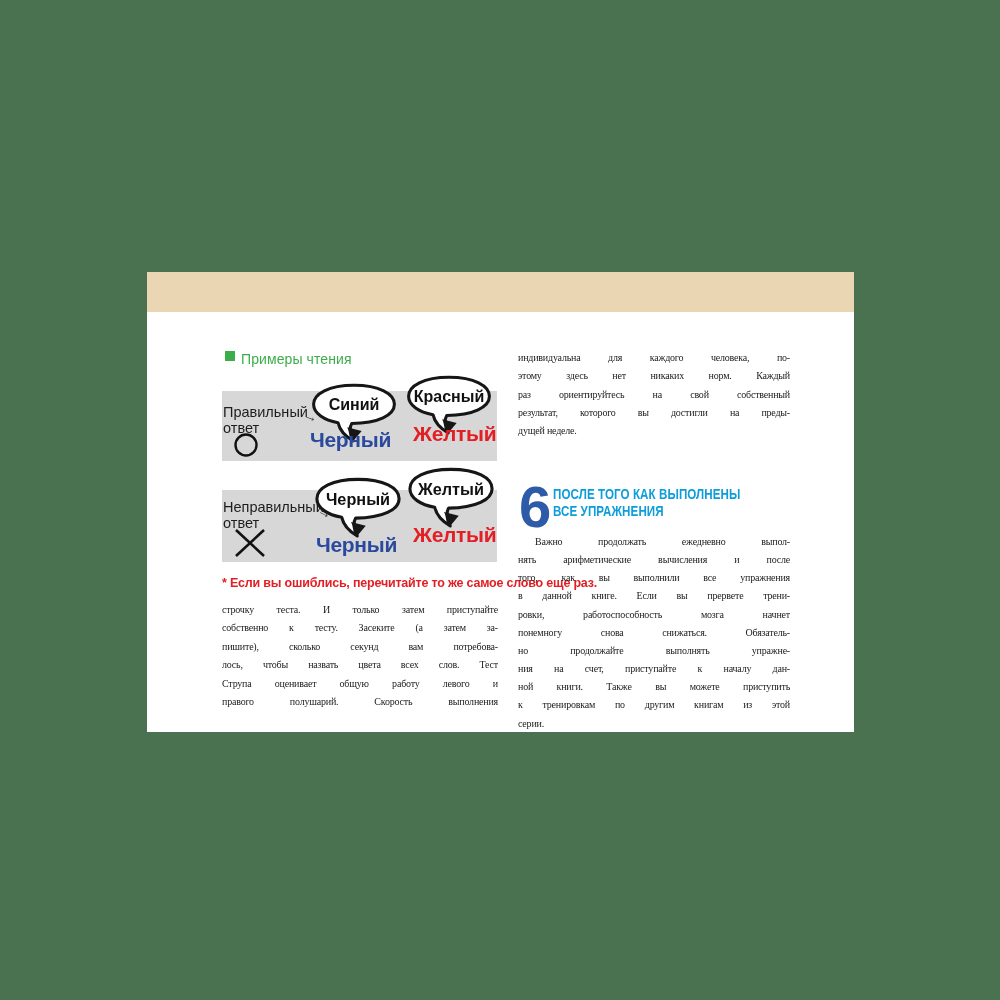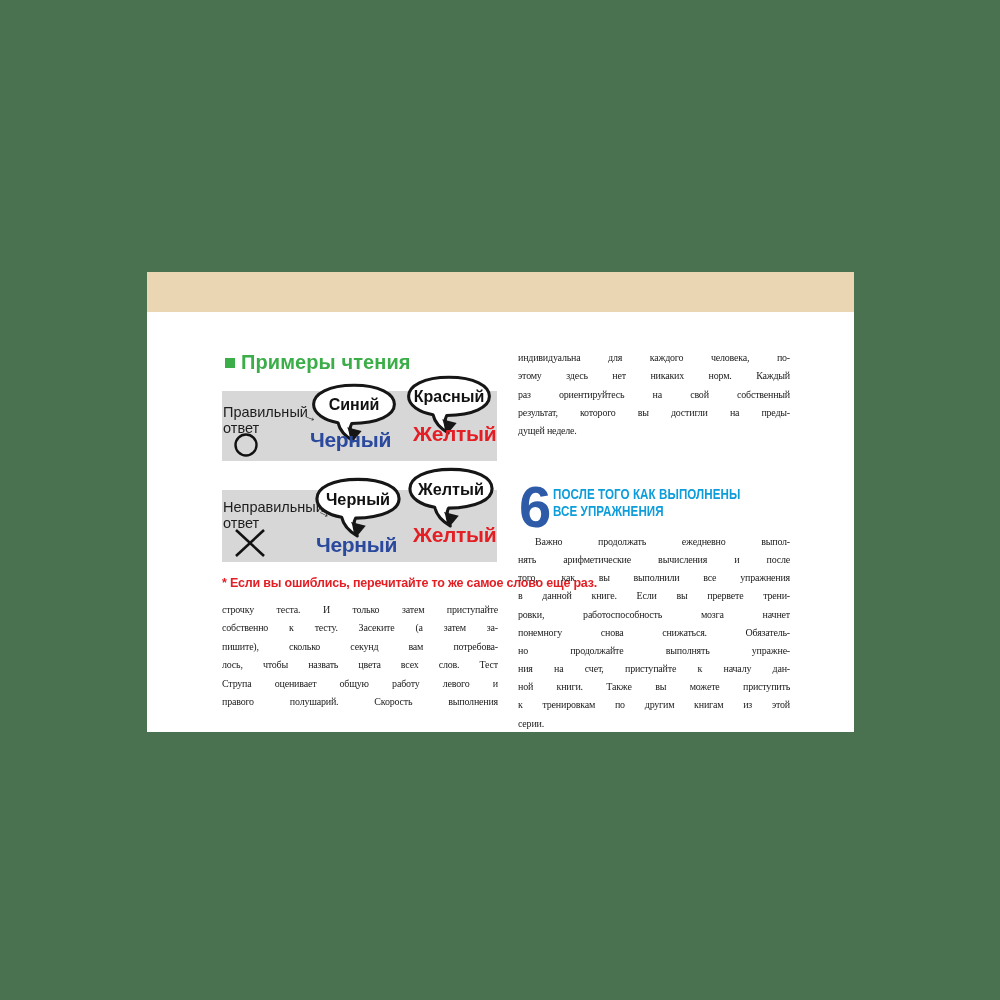--- a/index.html
+++ b/index.html
@@ -2,21 +2,21 @@
 <html><head>
 <meta charset="utf-8">
 <style>
   * { margin:0; padding:0; box-sizing:border-box; }
   html,body { width:1000px; height:1000px; overflow:hidden; }
   .stage { position:relative; width:1000px; height:1000px; font-family:"Liberation Sans",sans-serif; }
   .page { position:absolute; left:147px; top:272px; width:707px; height:460px; background:#ffffff; }
   .band { position:absolute; left:0; top:0; width:707px; height:40px; }
 
   
-  .fighead { position:absolute; left:78px; top:79px; font-size:20px; font-weight:700; letter-spacing:.1px; display:flex; align-items:center; }
+  .fighead { position:absolute; left:78px; top:79px; font-size:14px; font-weight:400; letter-spacing:.1px; display:flex; }
   .fighead .sq { display:inline-block; width:10px; height:10px; margin-right:6px; }
 
   
   .graybox { position:absolute; left:75px; width:275px; background:#d7d7d7; }
   .box1 { top:119px; height:70px; }
   .box2 { top:218px; height:72px; }
   .exlabel { position:absolute; left:1px; font-size:14.5px; line-height:16px; color:#1d1d1d; }
   .box1 .exlabel { top:13px; }
   .box2 .exlabel { top:9px; }
   .arrow { position:absolute; font-size:14px; color:#333; }

